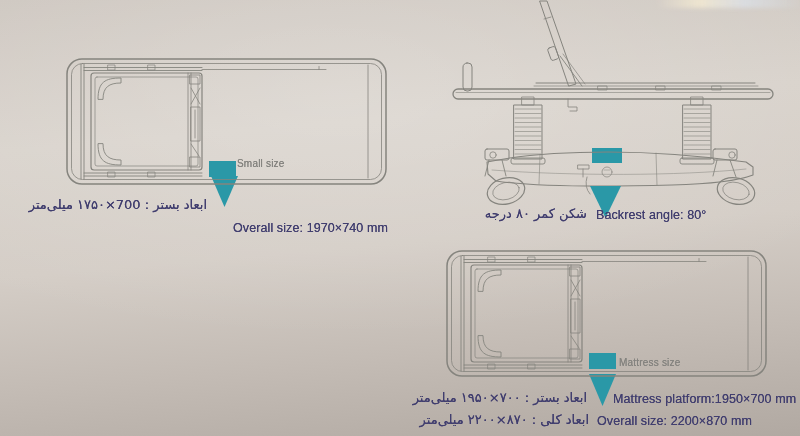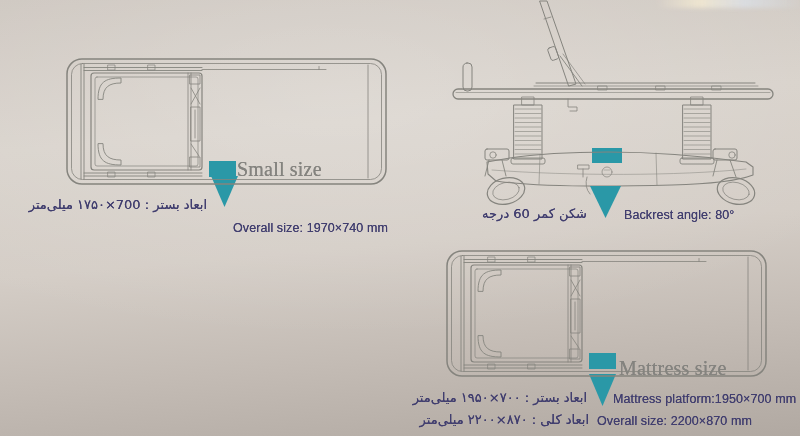--- a/index.html
+++ b/index.html
@@ -16,22 +16,22 @@
     filter:blur(2px);border-radius:6px;
   }
   svg.draw{position:absolute;z-index:2;overflow:visible;}
   .ln, .ln *{stroke:var(--line,#85847e);fill:none;stroke-linecap:round;stroke-linejoin:round;}
   .accent-fill{fill:var(--accent,#2a98a7);stroke:none;}
   .pointer{
     position:absolute;z-index:1;background:var(--accent,#2a98a7);
     clip-path:polygon(0 0,100% 0,50% 100%);
   }
   .size-label{
-    position:absolute;z-index:1;font-size:20px;letter-spacing:.2px;
-    color:var(--label_text,#84837f);text-shadow:0 0 .3px currentColor;white-space:nowrap;font-family:Liberation Serif, serif;
+    position:absolute;z-index:1;font-size:10px;letter-spacing:.2px;
+    color:var(--label_text,#84837f);text-shadow:0 0 .3px currentColor;white-space:nowrap;
   }
   .spec-en{
     position:absolute;z-index:3;font-size:12.5px;letter-spacing:.1px;line-height:1.2;
     color:var(--spec_text,#413e6f);text-shadow:0 0 .4px currentColor;white-space:nowrap;
   }
   .spec-fa{
     position:absolute;z-index:3;font-size:13px;line-height:1.2;direction:rtl;
     font-family:"DejaVu Sans",sans-serif;
     color:var(--spec_text,#413e6f);text-shadow:0 0 .4px currentColor;white-space:nowrap;
   }
@@ -175,24 +175,24 @@
         <ellipse cx="296" cy="191" rx="19" ry="13" stroke-width="1.2"></ellipse>
         <ellipse cx="296" cy="191" rx="13.5" ry="8.5" stroke-width="0.7"></ellipse>
       </g>
     </g>
 
     <polygon class="accent-fill" points="150,186 181,186 165.5,218"></polygon>
   </svg>
 
   <span class="spec-fa" style="right:213px;top:206px" dir="rtl">
     <span>شکن کمر</span>
-    <span class="num" dir="ltr">60</span>
+    <span class="num" dir="ltr">۸۰</span>
     <span>درجه</span>
   </span>
-  <span class="spec-en" style="left:624px;top:208px">Backrest angle: 80°</span>
+  <span class="spec-en" style="left:596px;top:208px">Backrest angle: 80°</span>
 
   <svg class="draw" style="left:444px;top:246px" width="328" height="136" viewBox="0 0 328 136">
     <use href="#bedframe"></use>
   </svg>
   <div class="pointer" style="left:589px;top:374px;width:27px;height:32px"></div>
   <div class="size-label" style="left:619px;top:357px">Mattress size</div>
 
   <span class="spec-fa" style="right:213px;top:390px" dir="rtl">
     <span>ابعاد بستر :</span>
     <span class="num" dir="ltr">۱۹۵۰×۷۰۰</span>

